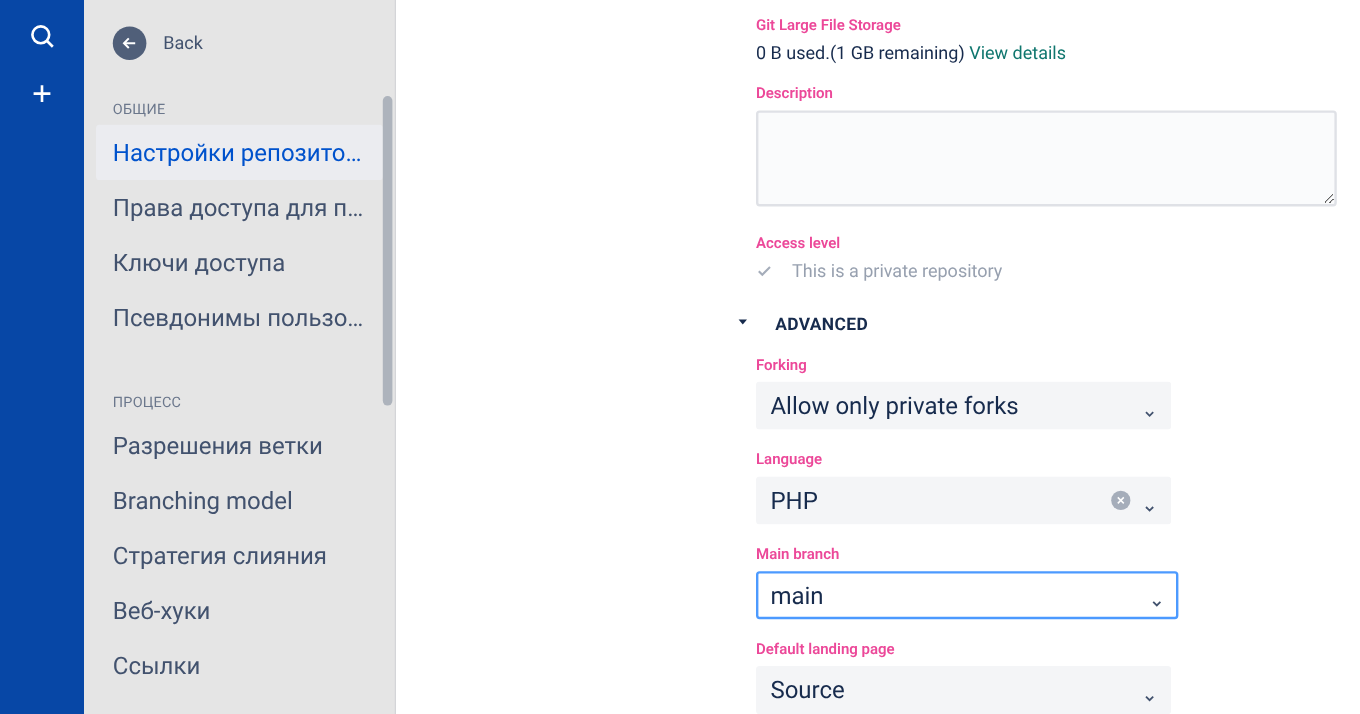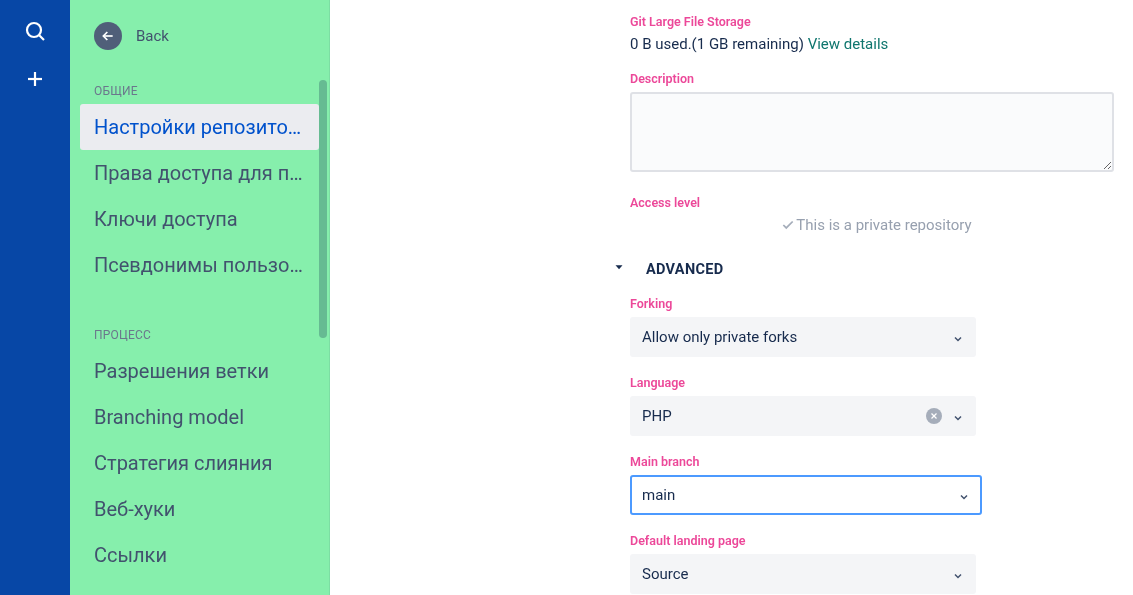--- a/index.html
+++ b/index.html
@@ -28,21 +28,21 @@
     display: flex; align-items: center; justify-content: center;
     margin: 4px 0;
     border-radius: 50%;
     cursor: pointer;
     color: #fff;
   }
   .rail-btn svg { width: 24px; height: 24px; }
   
   .sidebar {
     width: 260px;
-    background: #86efac;
+    background: #e5e5e5;
     border-right: 1px solid rgba(9,30,66,0.08);
     position: relative;
     flex-shrink: 0;
     padding: 18px 0;
   }
   .sidebar-scroll-thumb {
     position: absolute; right: 2px; top: 80px; width: 8px; height: 258px;
     background: rgba(9,30,66,0.25); border-radius: 4px;
   }
   .back-row {
@@ -93,43 +93,43 @@
   .desc-textarea {
     width: 484px; height: 80px;
     border: 2px solid #dfe1e6; border-radius: 3px;
     background: #fafbfc;
     resize: both;
     font-family: inherit; font-size: 14px;
     padding: 6px 8px;
     margin-bottom: 20px;
   }
   .access-row {
-    display: flex; align-items: center; gap: 1px;
+    display: flex; align-items: center; gap: 16px;
     margin-top: 6px; margin-bottom: 26px;
-    color: #97A0AF; font-size: 15px; justify-content: center;
+    color: #97A0AF; font-size: 15px;
   }
   .check-disabled {
     width: 14px; height: 14px; color: #A5ADBA;
   }
   .advanced-header {
     display: flex; align-items: center; gap: 20px;
     font-weight: 700; font-size: 14.5px; letter-spacing: 0.3px;
     margin-bottom: 18px;
     cursor: pointer;
     margin-left: -18px;
   }
   .advanced-header svg { width: 14px; height: 14px; }
   .form-group { margin-bottom: 18px; }
   .select-box {
     width: 346px; height: 40px;
     background: #f4f5f7; border: 2px solid transparent;
     border-radius: 3px;
     display: flex; align-items: center; justify-content: space-between;
     padding: 0 10px;
-    font-size: 15px; color: #172B4D;
+    font-size: 20px; color: #172B4D;
     cursor: pointer;
   }
   .select-box.focused {
     width: 352px;
     background: #fff; border-color: #4C9AFF;
   }
   .select-box.with-clear .right-icons { display: flex; gap: 10px; align-items:center; }
   .chevron-down { width: 12px; height: 12px; color: #42526E; }
   .clear-x {
     width: 16px; height: 16px; border-radius: 50%;

